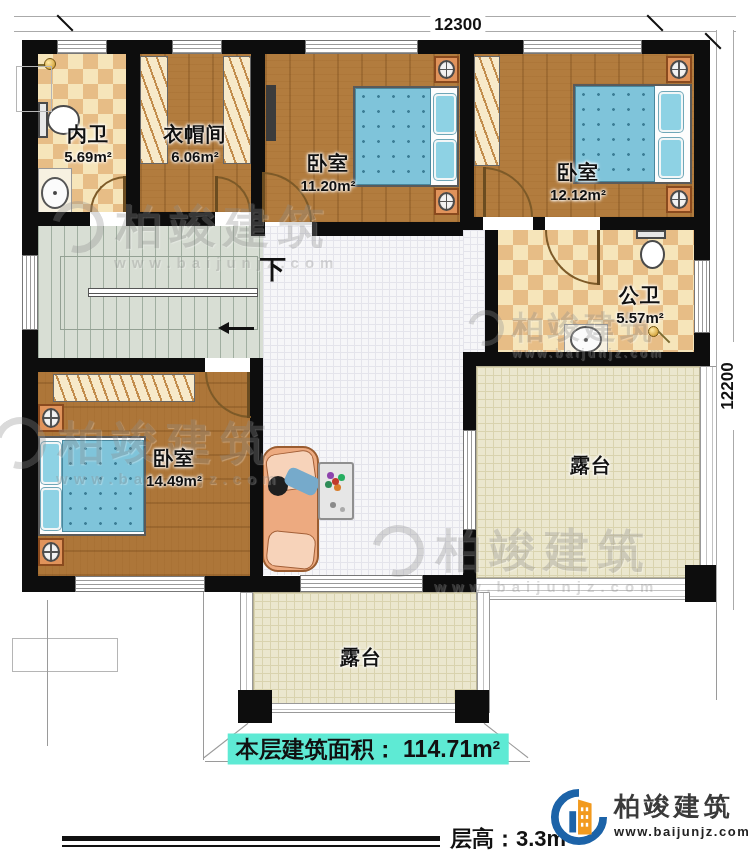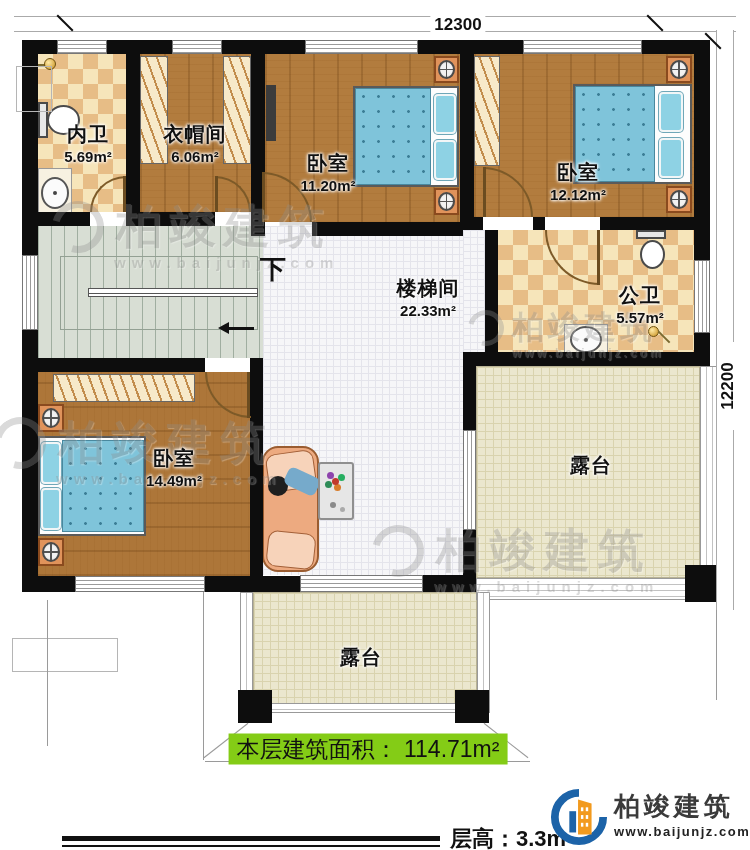--- a/index.html
+++ b/index.html
@@ -75,21 +75,21 @@
         border-radius:50%;transform:rotate(-30deg);vertical-align:middle;margin-right:12px}
   .wm.sm .l1{font-size:32px;letter-spacing:4px}
   .wm.sm .l2{font-size:12px;letter-spacing:3px;margin-left:44px}
   .wm.sm .ring{width:26px;height:26px;border-width:5px;margin-right:8px}
   .dim{font-weight:bold;font-size:17px;background:#fff;padding:0 4px;white-space:nowrap}
   .band-h{background:#fff;border-top:1px solid #aaa;border-bottom:1px solid #aaa;box-sizing:border-box}
   .band-v{background:#fff;border-left:1px solid #aaa;border-right:1px solid #aaa;box-sizing:border-box}
   .tick{background:#111;transform:rotate(45deg)}
   .gbox{border:1px solid #b5b5b5;box-sizing:border-box}
   .gline{background:#9a9a9a}
-  .areaT{font-size:23px;font-weight:normal;background:#84cc16;padding:0 8px;white-space:nowrap;transform:translate(-50%,-50%)}
+  .areaT{font-size:23px;font-weight:bold;background:#5eead4;padding:0 8px;white-space:nowrap;transform:translate(-50%,-50%)}
   .bigT{font-size:46px;font-weight:bold;letter-spacing:3px;white-space:nowrap}
   .scaleT{font-size:40px;font-weight:bold;letter-spacing:2px;white-space:nowrap}
   .fhT{font-size:22px;font-weight:bold;white-space:nowrap}
   .uline{background:#111}
   .logoN{font-size:26px;font-weight:bold;color:#3a3a3a;letter-spacing:4px;line-height:1.15;white-space:nowrap}
   .logoW{font-size:13px;font-weight:bold;color:#222;letter-spacing:1.5px;white-space:nowrap}
 </style>
 </head>
 <body>
 
@@ -256,24 +256,20 @@
     <div class="rarea">6.06m²</div>
   </div>
   <div class="abs rlabel" style="left:328px;top:172px">
     <div class="rname">卧室</div>
     <div class="rarea">11.20m²</div>
   </div>
   <div class="abs rlabel" style="left:578px;top:181px">
     <div class="rname">卧室</div>
     <div class="rarea">12.12m²</div>
   </div>
-  <div class="abs rlabel" style="left:428px;top:297px">
-    <div class="rname">楼梯间</div>
-    <div class="rarea">22.33m²</div>
-  </div>
   <div class="abs rlabel" style="left:640px;top:304px">
     <div class="rname">公卫</div>
     <div class="rarea">5.57m²</div>
   </div>
   <div class="abs rlabel" style="left:174px;top:467px">
     <div class="rname">卧室</div>
     <div class="rarea">14.49m²</div>
   </div>
   <div class="abs rlabel" style="left:591px;top:465px">
     <div class="rname">露台</div>

